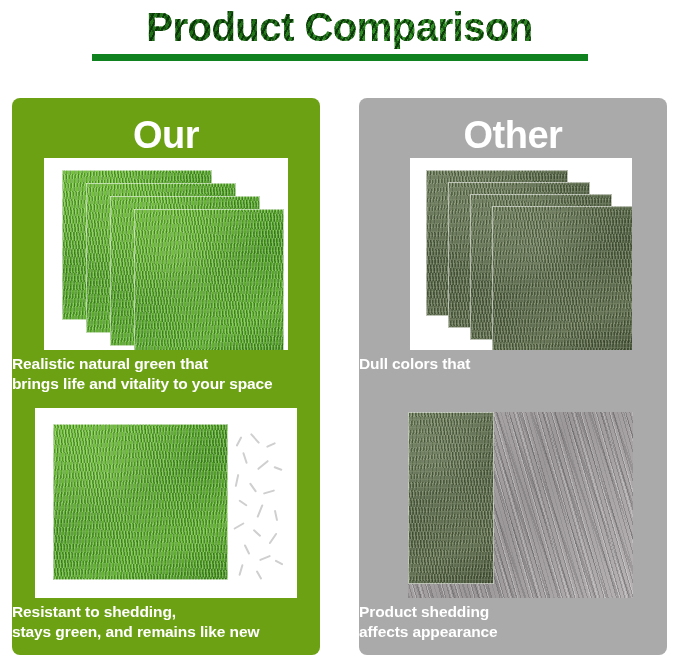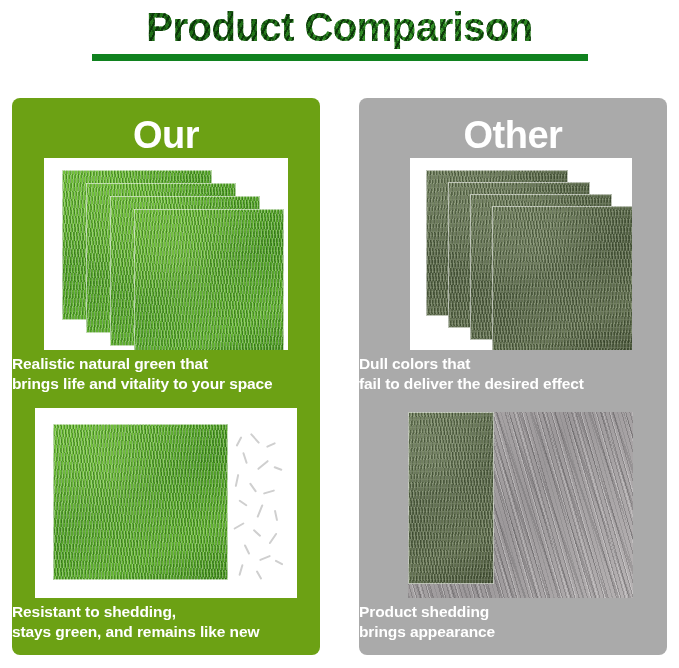--- a/index.html
+++ b/index.html
@@ -236,25 +236,24 @@
 
   <div class="photo-frame" id="frame-other-top">
     <div class="tile dull" style="left:16px; top:12px; width:142px; height:146px;"></div>
     <div class="tile dull" style="left:38px; top:24px; width:142px; height:146px;"></div>
     <div class="tile dull" style="left:60px; top:36px; width:142px; height:146px;"></div>
     <div class="tile dull" style="left:82px; top:48px; width:142px; height:146px;"></div>
   </div>
 
   <div class="caption" id="caption-other-top">
     <span class="line">Dull colors that</span>
-    <span class="line">fail to deliver the desired effect</span>
   </div>
 
   <div class="photo-frame" id="frame-other-bottom">
     <div id="floor-other"></div>
     <div class="tile dull" id="turf-strip-other"></div>
   </div>
 
   <div class="caption" id="caption-other-bottom">
     <span class="line">Product shedding</span>
-    <span class="line">brings appearance</span>
+    <span class="line">affects appearance</span>
   </div>
 </div>
 
 </body></html>

